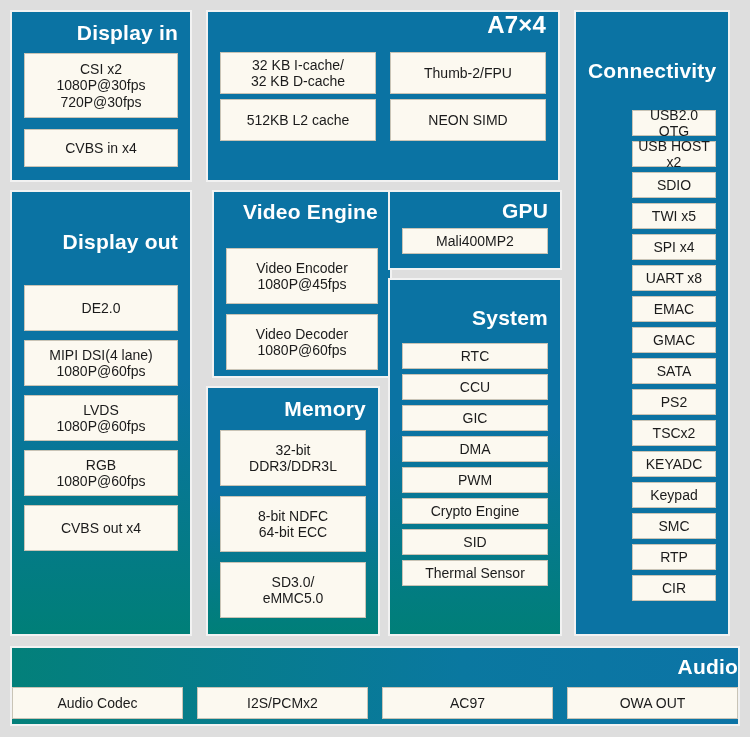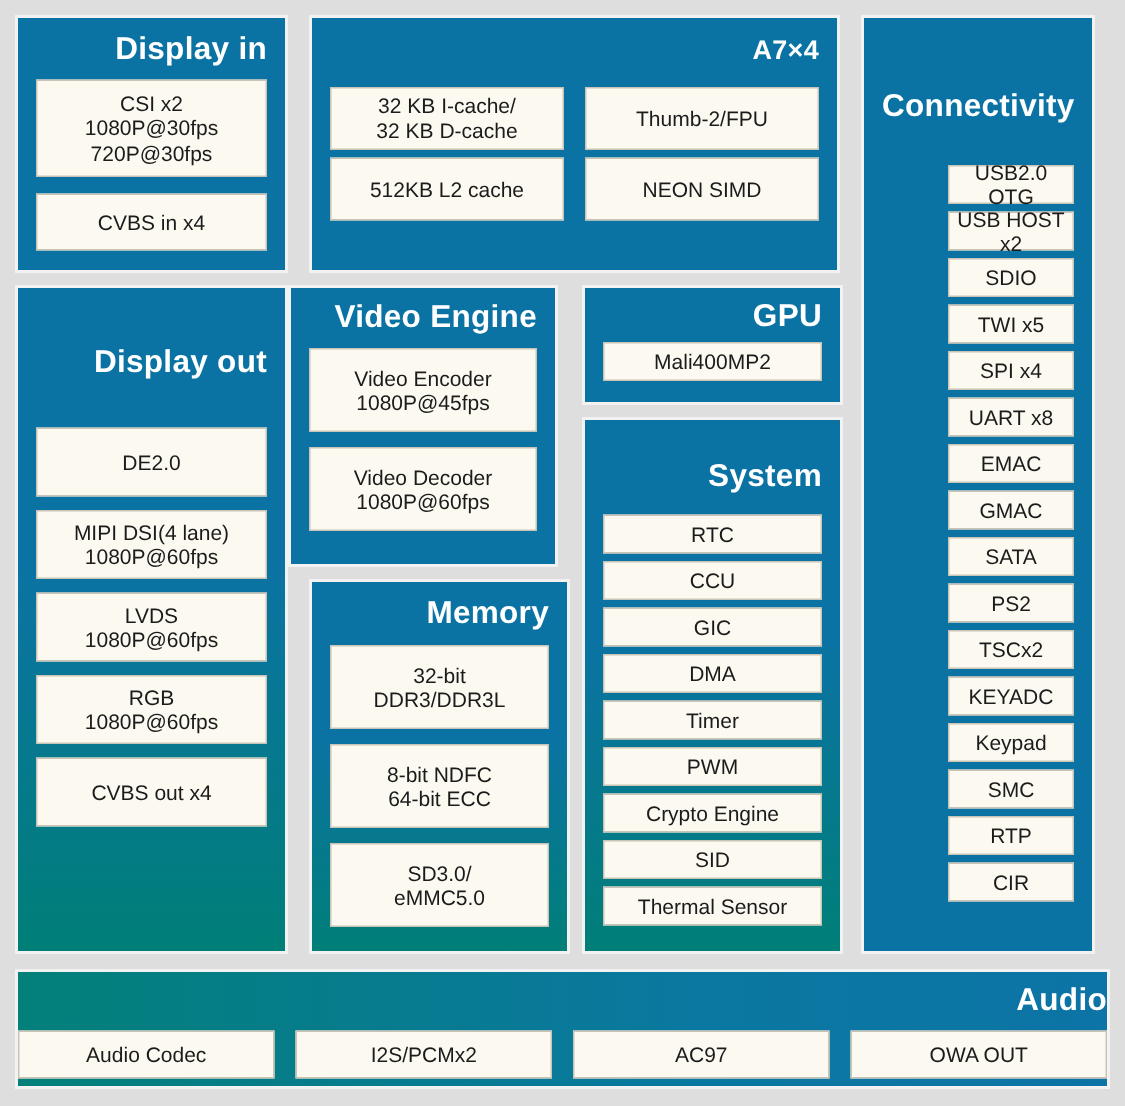--- a/index.html
+++ b/index.html
@@ -62,42 +62,42 @@
   
   #display-in       { left: 10px;  top: 10px;  width: 182px; height: 172px; }
   #a7               { left: 206px; top: 10px;  width: 354px; height: 172px; }
   #connectivity     { left: 574px; top: 10px;  width: 156px; height: 626px; }
 
   #display-in .panel-title { font-size: 21px; margin-top: 9px; margin-bottom: 9px; }
   #display-in .box  { width: 100%; }
   #display-in .box.csi  { height: 65px; font-size: 14px; }
   #display-in .box.cvbs { height: 38px; margin-top: 11px; font-size: 14px; }
 
-  #a7 .panel-title { font-size: 18px; margin-top: 12px; margin-bottom: 14px; }
+  #a7 .panel-title { font-size: 24px; margin-bottom: 14px; }
   #a7-grid {
     display: grid;
     grid-template-columns: 1fr 1fr;
     gap: 5px 14px;
   }
   #a7-grid .box { height: 42px; font-size: 14px; }
 
   #connectivity .panel-title { font-size: 21px; margin-top: 47px; margin-bottom: 28px; }
   #conn-list { display: flex; flex-direction: column; gap: 5px; }
   #conn-list .box { height: 26px; font-size: 14px; margin-left: 44px; }
 
   
   #display-out { left: 10px; top: 190px; width: 182px; height: 446px; }
   #display-out .panel-title { font-size: 21px; margin-top: 38px; margin-bottom: 32px; }
   #dout-list { display: flex; flex-direction: column; gap: 9px; }
   #dout-list .box { font-size: 14px; }
   #dout-list .box.one  { height: 46px; }
   #dout-list .box.two  { height: 46px; }
 
   
-  #video-engine { left: 192px; top: 190px; width: 180px; height: 188px; }
+  #video-engine { left: 212px; top: 190px; width: 180px; height: 188px; gap: 16px; }
   #video-engine .panel-title { font-size: 21px; margin-top: 8px; margin-bottom: 9px; }
   #ve-list { display: flex; flex-direction: column; gap: 10px; }
   #ve-list .box { height: 56px; font-size: 14px; }
 
   #memory { left: 206px; top: 386px; width: 174px; height: 250px; }
   #memory .panel-title { font-size: 21px; margin-top: 9px; margin-bottom: 10px; }
   #mem-list { display: flex; flex-direction: column; gap: 10px; }
   #mem-list .box { height: 56px; font-size: 14px; }
 
   
@@ -207,21 +207,20 @@
     <div class="box">Mali400MP2</div>
   </div>
 
   <div class="panel grad" id="system">
     <div class="panel-title">System</div>
     <div id="sys-list">
       <div class="box">RTC</div>
       <div class="box">CCU</div>
       <div class="box">GIC</div>
       <div class="box">DMA</div>
-      <div class="box">Timer</div>
       <div class="box">PWM</div>
       <div class="box">Crypto Engine</div>
       <div class="box">SID</div>
       <div class="box">Thermal Sensor</div>
     </div>
   </div>
 
   <div class="panel grad-h" id="audio">
     <div class="panel-title">Audio</div>
     <div id="audio-row">

